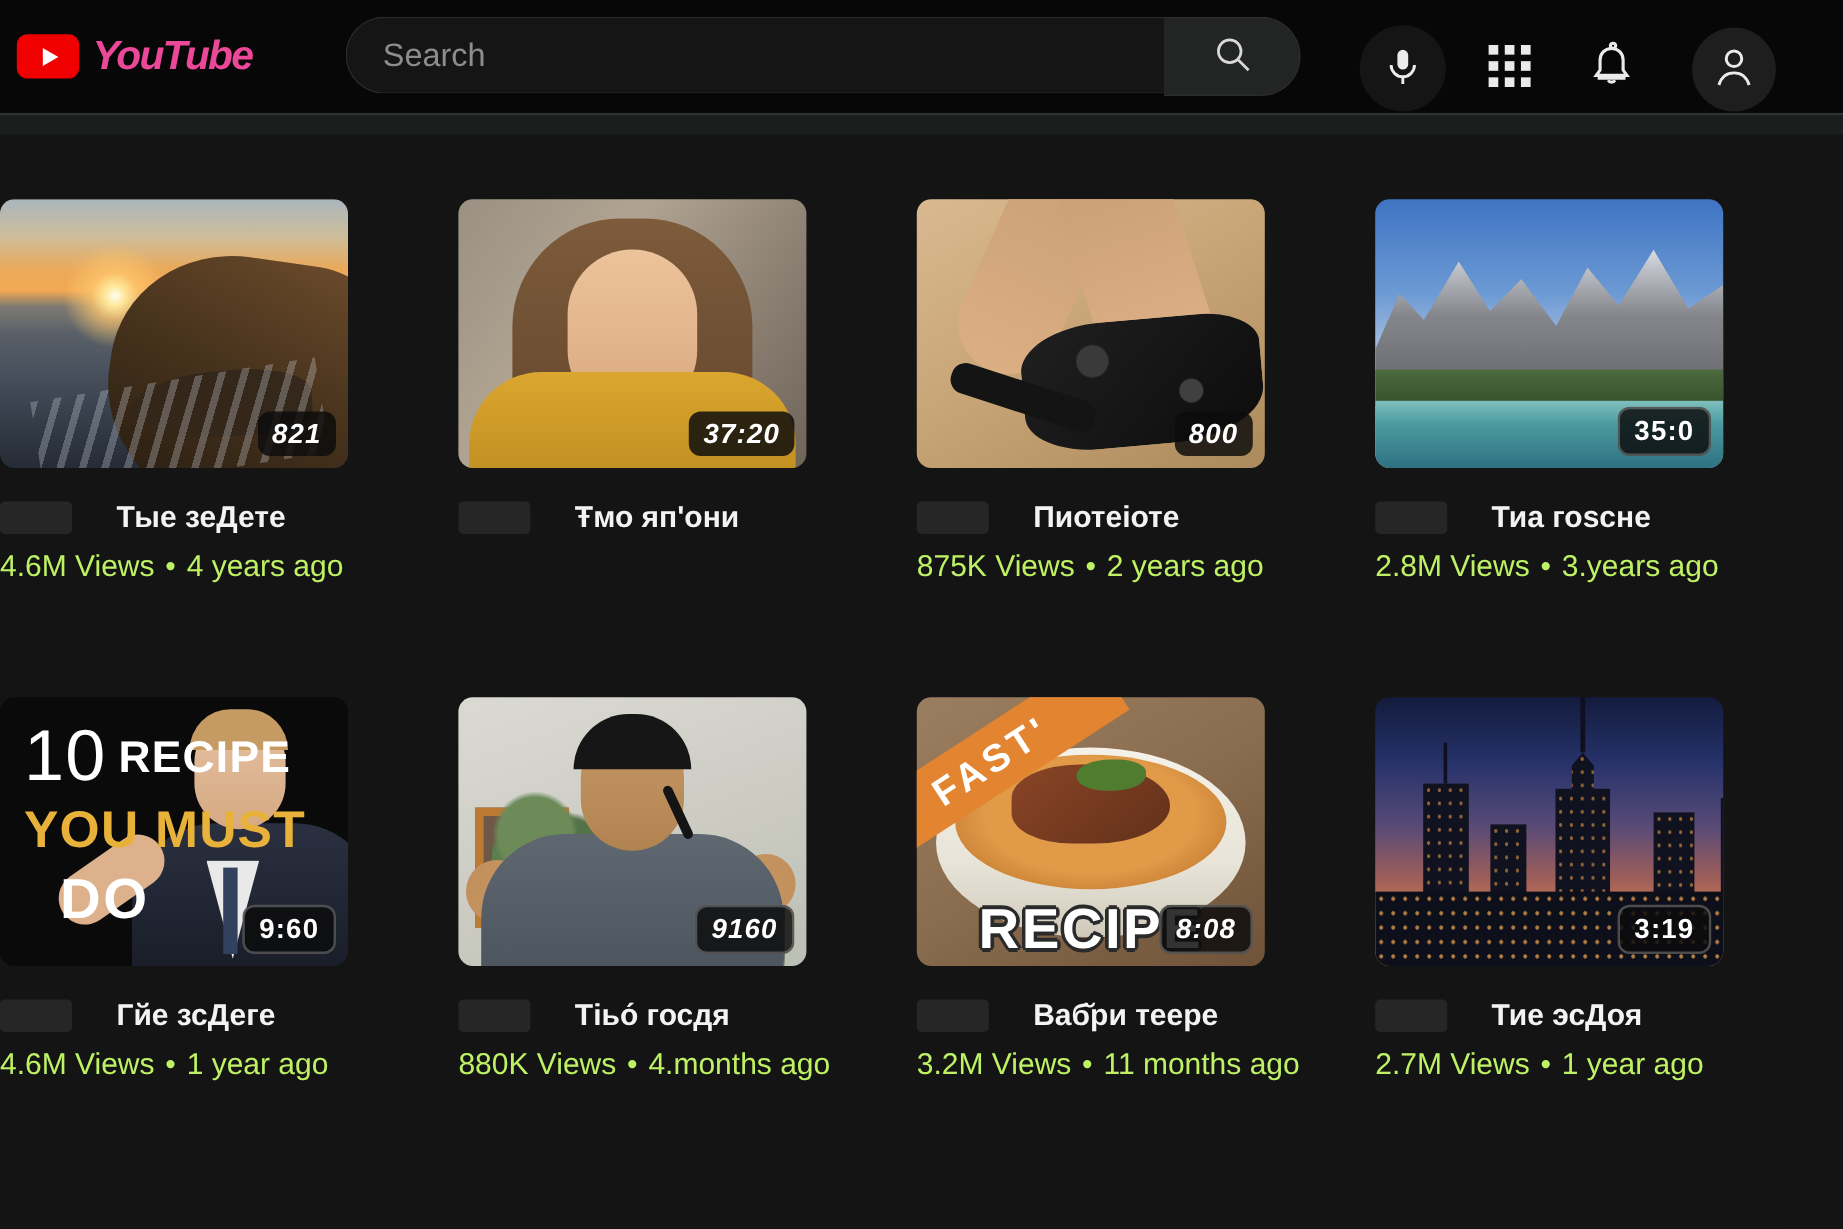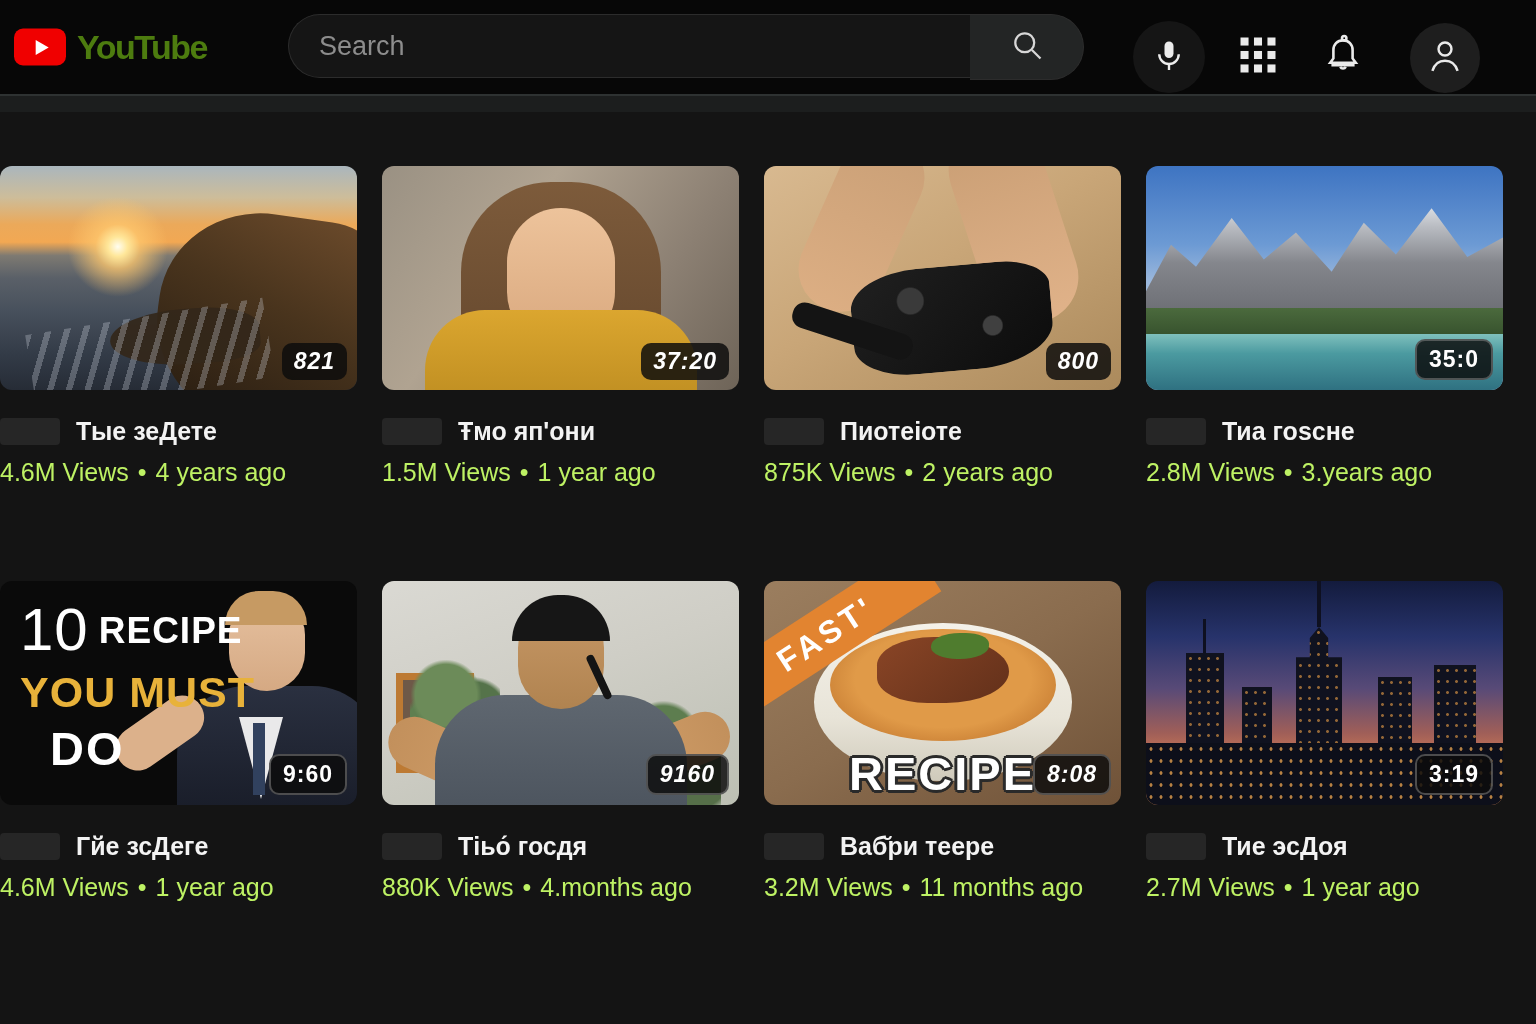--- a/index.html
+++ b/index.html
@@ -2,41 +2,41 @@
 <html><head>
 <meta charset="utf-8">
 <style>
   html,body{margin:0;padding:0;width:1536px;height:1024px;background:#141414;overflow:hidden;
     font-family:"Liberation Sans",sans-serif;-webkit-font-smoothing:antialiased;}
   
   .header{position:relative;width:100%;height:94px;background:#070707;}
   .header-divider{width:100%;height:16px;background:#1c1e1e;border-top:2px solid #2e3232;}
   .yt-logo{position:absolute;left:14px;top:50%;transform:translateY(-50%);display:flex;align-items:center;gap:11px;cursor:pointer;}
   .logo-badge{width:52px;height:37px;background:#f00000;border-radius:9px;display:flex;align-items:center;justify-content:center;}
-  .logo-text{color:#4d7c0f;font-size:34px;font-weight:700;letter-spacing:-1.5px;}
+  .logo-text{color:#ec4899;font-size:34px;font-weight:700;letter-spacing:-1.5px;font-style:italic;}
   .search-wrap{position:absolute;left:288px;top:14px;height:66px;display:flex;}
   .search-input{width:682px;height:64px;box-sizing:border-box;background:#151515;border:1px solid #2c2c2c;border-right:none;
     border-radius:33px 0 0 33px;color:#ddd;font-size:27px;padding:0 0 0 30px;outline:none;font-family:"Liberation Sans",sans-serif;}
   .search-input::placeholder{color:#8d8d8d;}
   .search-btn{width:114px;height:66px;box-sizing:border-box;background:#232525;border:1px solid #2c2c2c;border-left:none;
     border-radius:0 33px 33px 0;display:flex;align-items:center;justify-content:center;cursor:pointer;}
   .round-btn{position:absolute;border-radius:50%;display:flex;align-items:center;justify-content:center;cursor:pointer;}
   .mic-btn{left:1133px;top:21px;width:72px;height:72px;background:#151515;}
   .apps-btn{left:1234px;top:33px;width:48px;height:48px;background:none;}
   .bell-btn{left:1317px;top:30px;width:52px;height:52px;background:none;}
   .avatar-btn{left:1410px;top:23px;width:70px;height:70px;background:#1e1e1e;}
   
   .grid{display:grid;grid-template-columns:repeat(4,357px);column-gap:25px;row-gap:95px;padding-top:54px;}
   .card{width:357px;}
-  .thumb{position:relative;width:357px;height:224px;border-radius:12px;overflow:hidden;cursor:pointer;background:#222;}
+  .thumb{position:relative;width:290px;height:224px;border-radius:12px;overflow:hidden;cursor:pointer;background:#222;}
   .duration-badge{position:absolute;right:10px;bottom:10px;z-index:6;background:rgba(12,12,12,.84);color:#fff;
     font-size:23px;font-weight:700;font-style:italic;padding:5px 12px;border-radius:10px;letter-spacing:1px;}
   .duration-badge.upright{font-style:normal;}
   .duration-badge.bordered{border:2px solid rgba(130,130,130,.55);}
-  .info-top{display:flex;align-items:center;margin-top:26px;}
+  .info-top{display:flex;align-items:center;margin-top:26px;gap:21px;}
   .avatar-ph{width:60px;height:27px;background:#262626;border-radius:4px;flex:none;}
   .v-title{margin-left:16px;color:#f3f3f3;font-size:25px;font-weight:700;line-height:30px;cursor:pointer;white-space:nowrap;}
   .stats{margin-top:12px;color:#bef264;font-size:25px;line-height:28px;white-space:nowrap;}
   .stats .dot{margin:0 9px;}
   .art{position:absolute;}
   
   .t1{background:
     radial-gradient(circle at 33% 36%,#fffdf0 0%,#ffe79a 3.5%,rgba(255,200,110,.75) 8%,rgba(250,170,80,0) 18%),
     linear-gradient(180deg,#aab6bd 0%,#cdbd9a 14%,#eba95a 26%,#f2a853 34%,#7e7a72 40%,#5a6068 50%,#47505c 65%,#323a46 85%,#262c36 100%);}
   .t1-rock-main{right:-30px;bottom:-40px;width:230px;height:215px;border-radius:45% 30% 20% 50%;transform:rotate(8deg);
@@ -228,23 +228,20 @@
     <div class="thumb t2">
       <div class="art t2-hair"></div>
       <div class="art t2-face"></div>
       <div class="art t2-sweater"></div>
       <div class="duration-badge">37:20</div>
     </div>
     <div class="info-top">
       <div class="avatar-ph"></div>
       <div class="v-title">Ŧмо яп'они</div>
     </div>
-    <div class="stats">
-      <span>1.5M Views</span><span class="dot">•</span><span>1 year ago</span>
-    </div>
   </div>
 
   <div class="card">
     <div class="thumb t3">
       <div class="art t3-arm-l"></div>
       <div class="art t3-arm-r"></div>
       <div class="art t3-blob"></div>
       <div class="art t3-strap"></div>
       <div class="duration-badge">800</div>
     </div>

